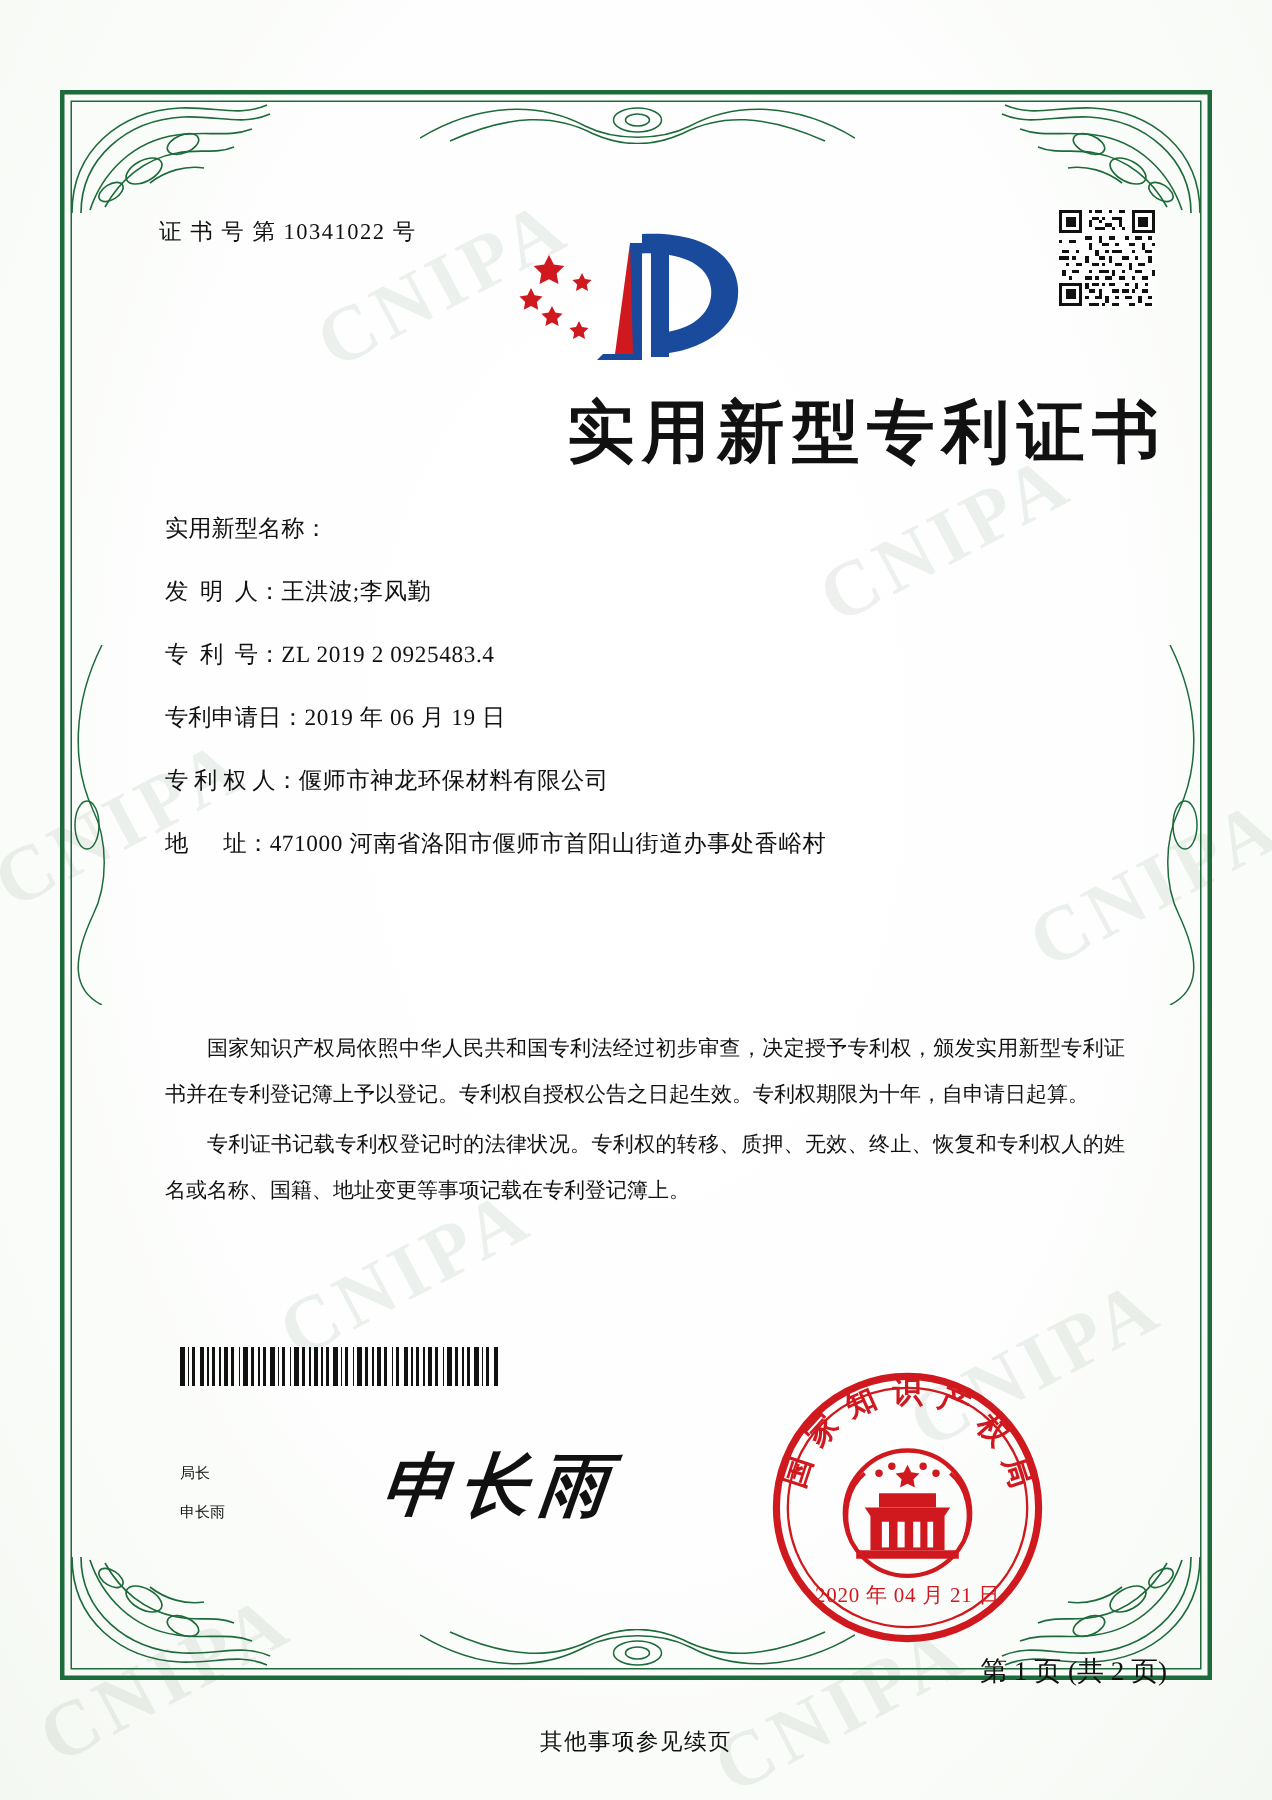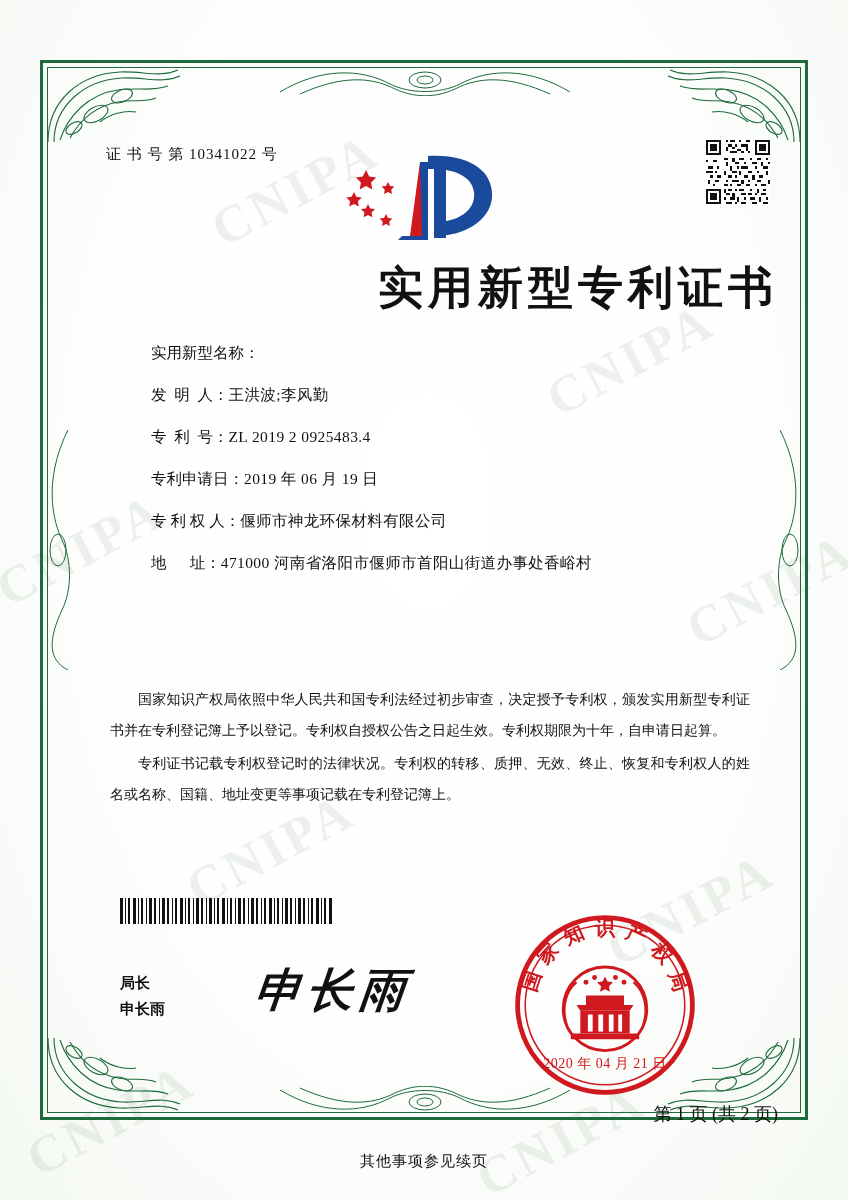--- a/index.html
+++ b/index.html
@@ -116,21 +116,20 @@
     color: #111;
   }
   .field-row {
     display: flex;
     align-items: baseline;
     margin-bottom: 26.5px;
   }
   .field-label {
     white-space: pre;
     flex: 0 0 auto;
-    margin-left: 41px;
   }
   .field-value {
     flex: 1 1 auto;
     letter-spacing: 0.4px;
   }
   .field-row.two-col .col-a { width: 250px; flex: 0 0 auto; }
 
   .paragraphs {
     position: absolute;
     left: 40px;
@@ -153,24 +152,23 @@
     top: 808px;
     width: 220px;
     height: 26px;
   }
 
   
   .sig-label {
     position: absolute;
     left: 50px;
     top: 880px;
-    font-size: 15px;
+    font-size: 10px;
     line-height: 26px;
     color: #111;
-    font-weight: bold;
   }
   .sig-script {
     position: absolute;
     left: 185px;
     top: 870px;
     font-size: 46px;
     color: #111;
     font-family: "Liberation Serif", serif;
     font-weight: bold;
     font-style: italic;

